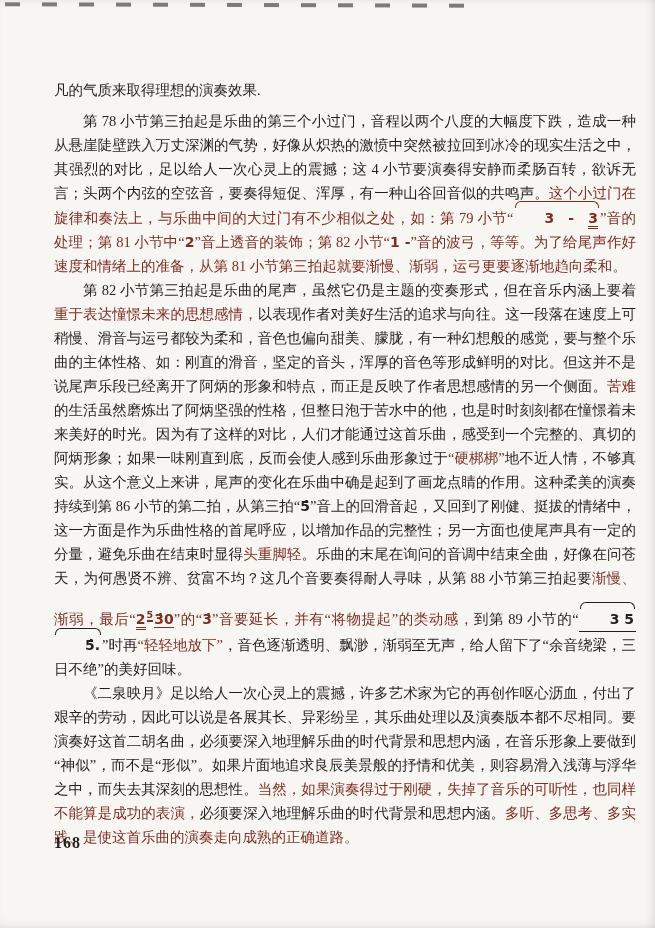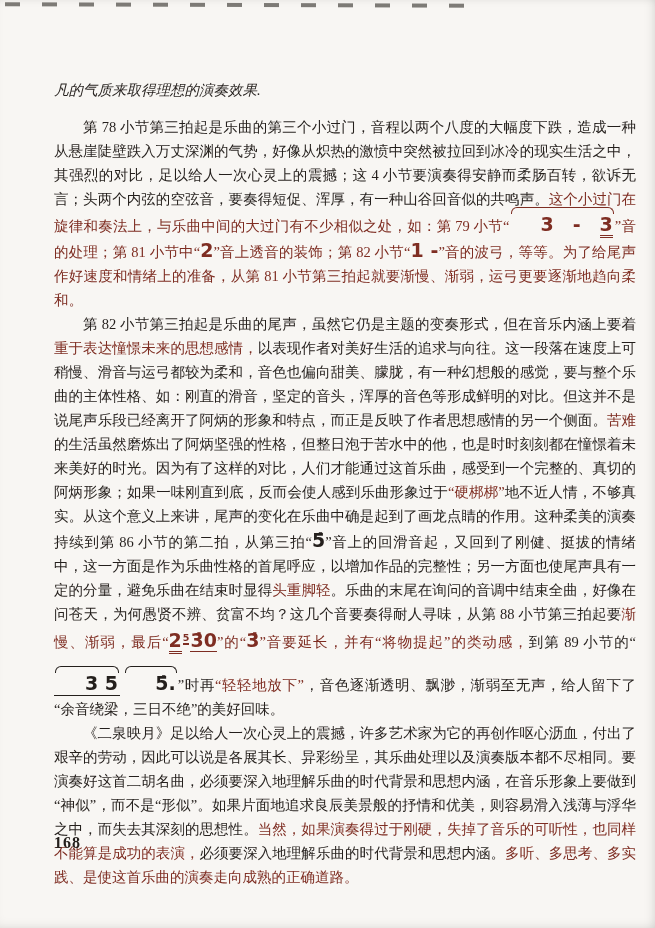--- a/index.html
+++ b/index.html
@@ -26,26 +26,26 @@
     opacity:.75;
   }
   .doc-body{
     position:absolute;left:54px;top:78px;width:582px;
     color:var(--ink,#241f1c);
     font-size:14.5px;line-height:24px;
     text-align:justify;
   }
   .para{margin:0;}
   .para.indent{text-indent:2em;}
-  .para.gap-after{margin-bottom:13px;font-style:italic;}
+  .para.gap-after{margin-bottom:7px;}
   .red{color:var(--red,#7e2d22);}
   
   .num{
     font-family:"DejaVu Sans","Liberation Sans",sans-serif;
-    font-weight:700;font-size:19px;
+    font-weight:700;font-size:14px;
     white-space:nowrap;
   }
   .arc{position:relative;display:inline-block;padding:1px 2px 0;}
   .arc::before{
     content:"";position:absolute;left:1px;right:1px;top:-4px;height:6px;
     border:1px solid currentColor;border-bottom:none;
     border-radius:6px 6px 0 0;
   }
   .u1{border-bottom:1.5px solid currentColor;margin-top:16px;}
   .u2{border-bottom:3px double currentColor;}

